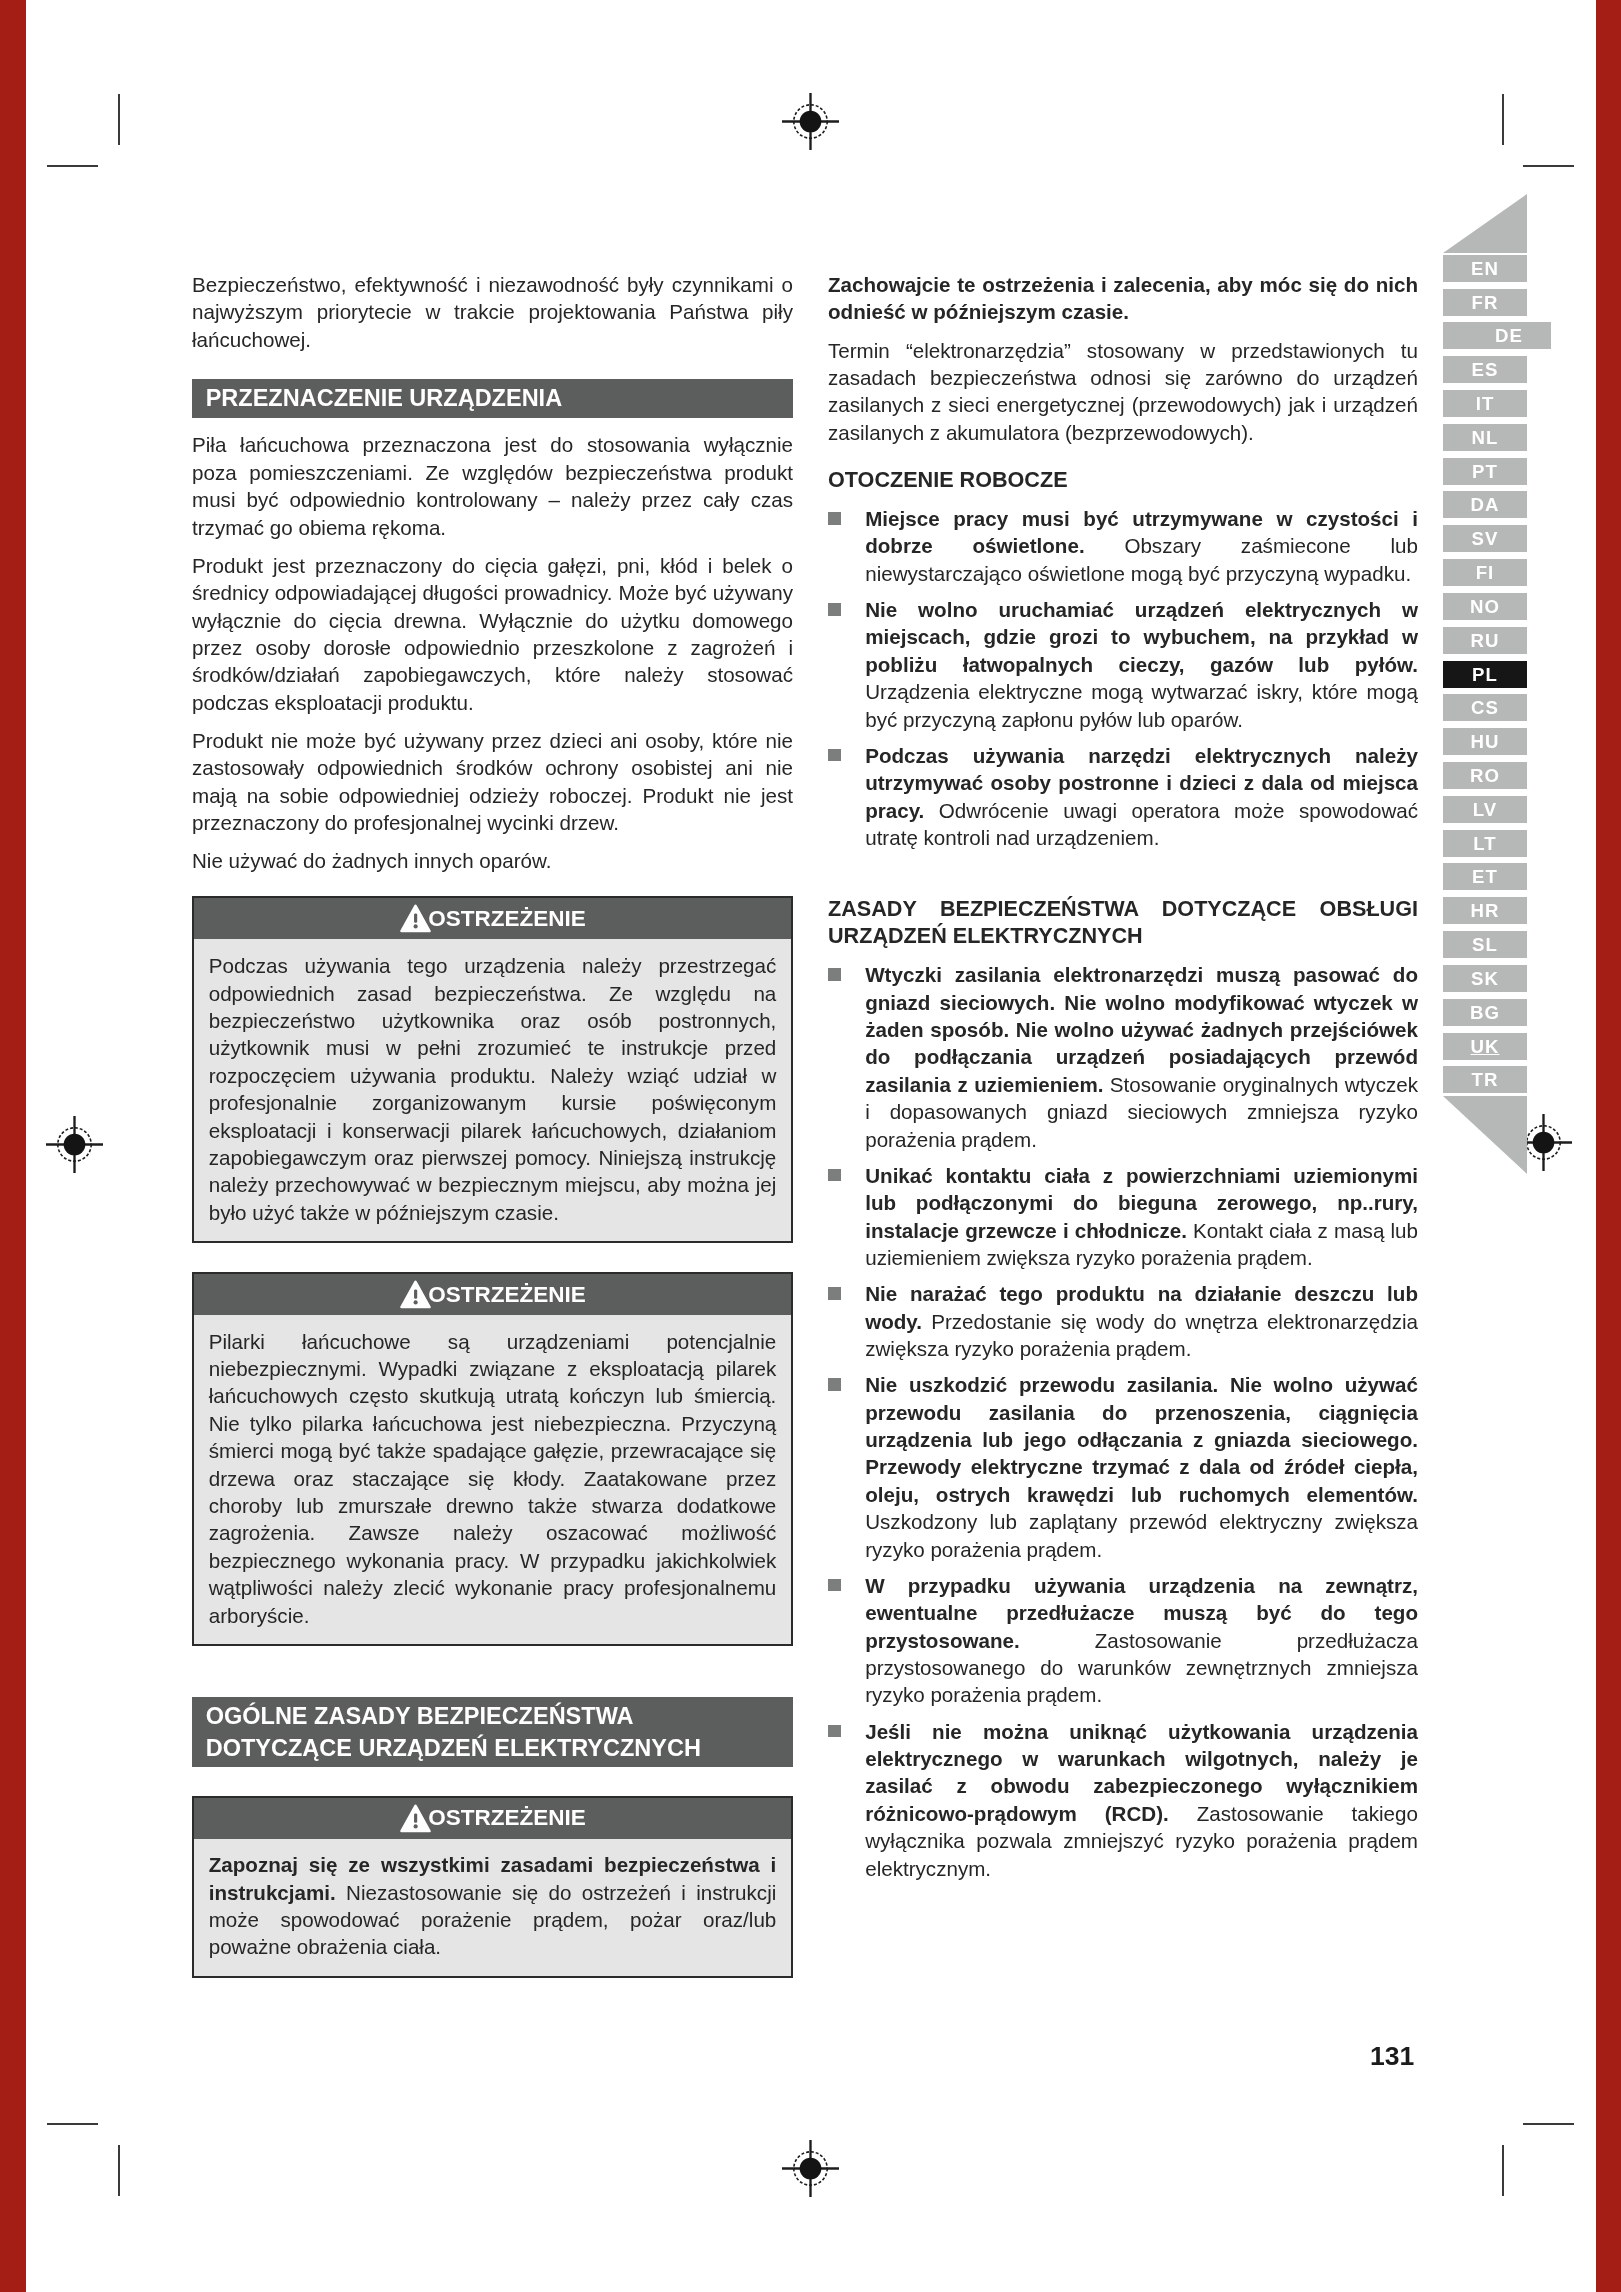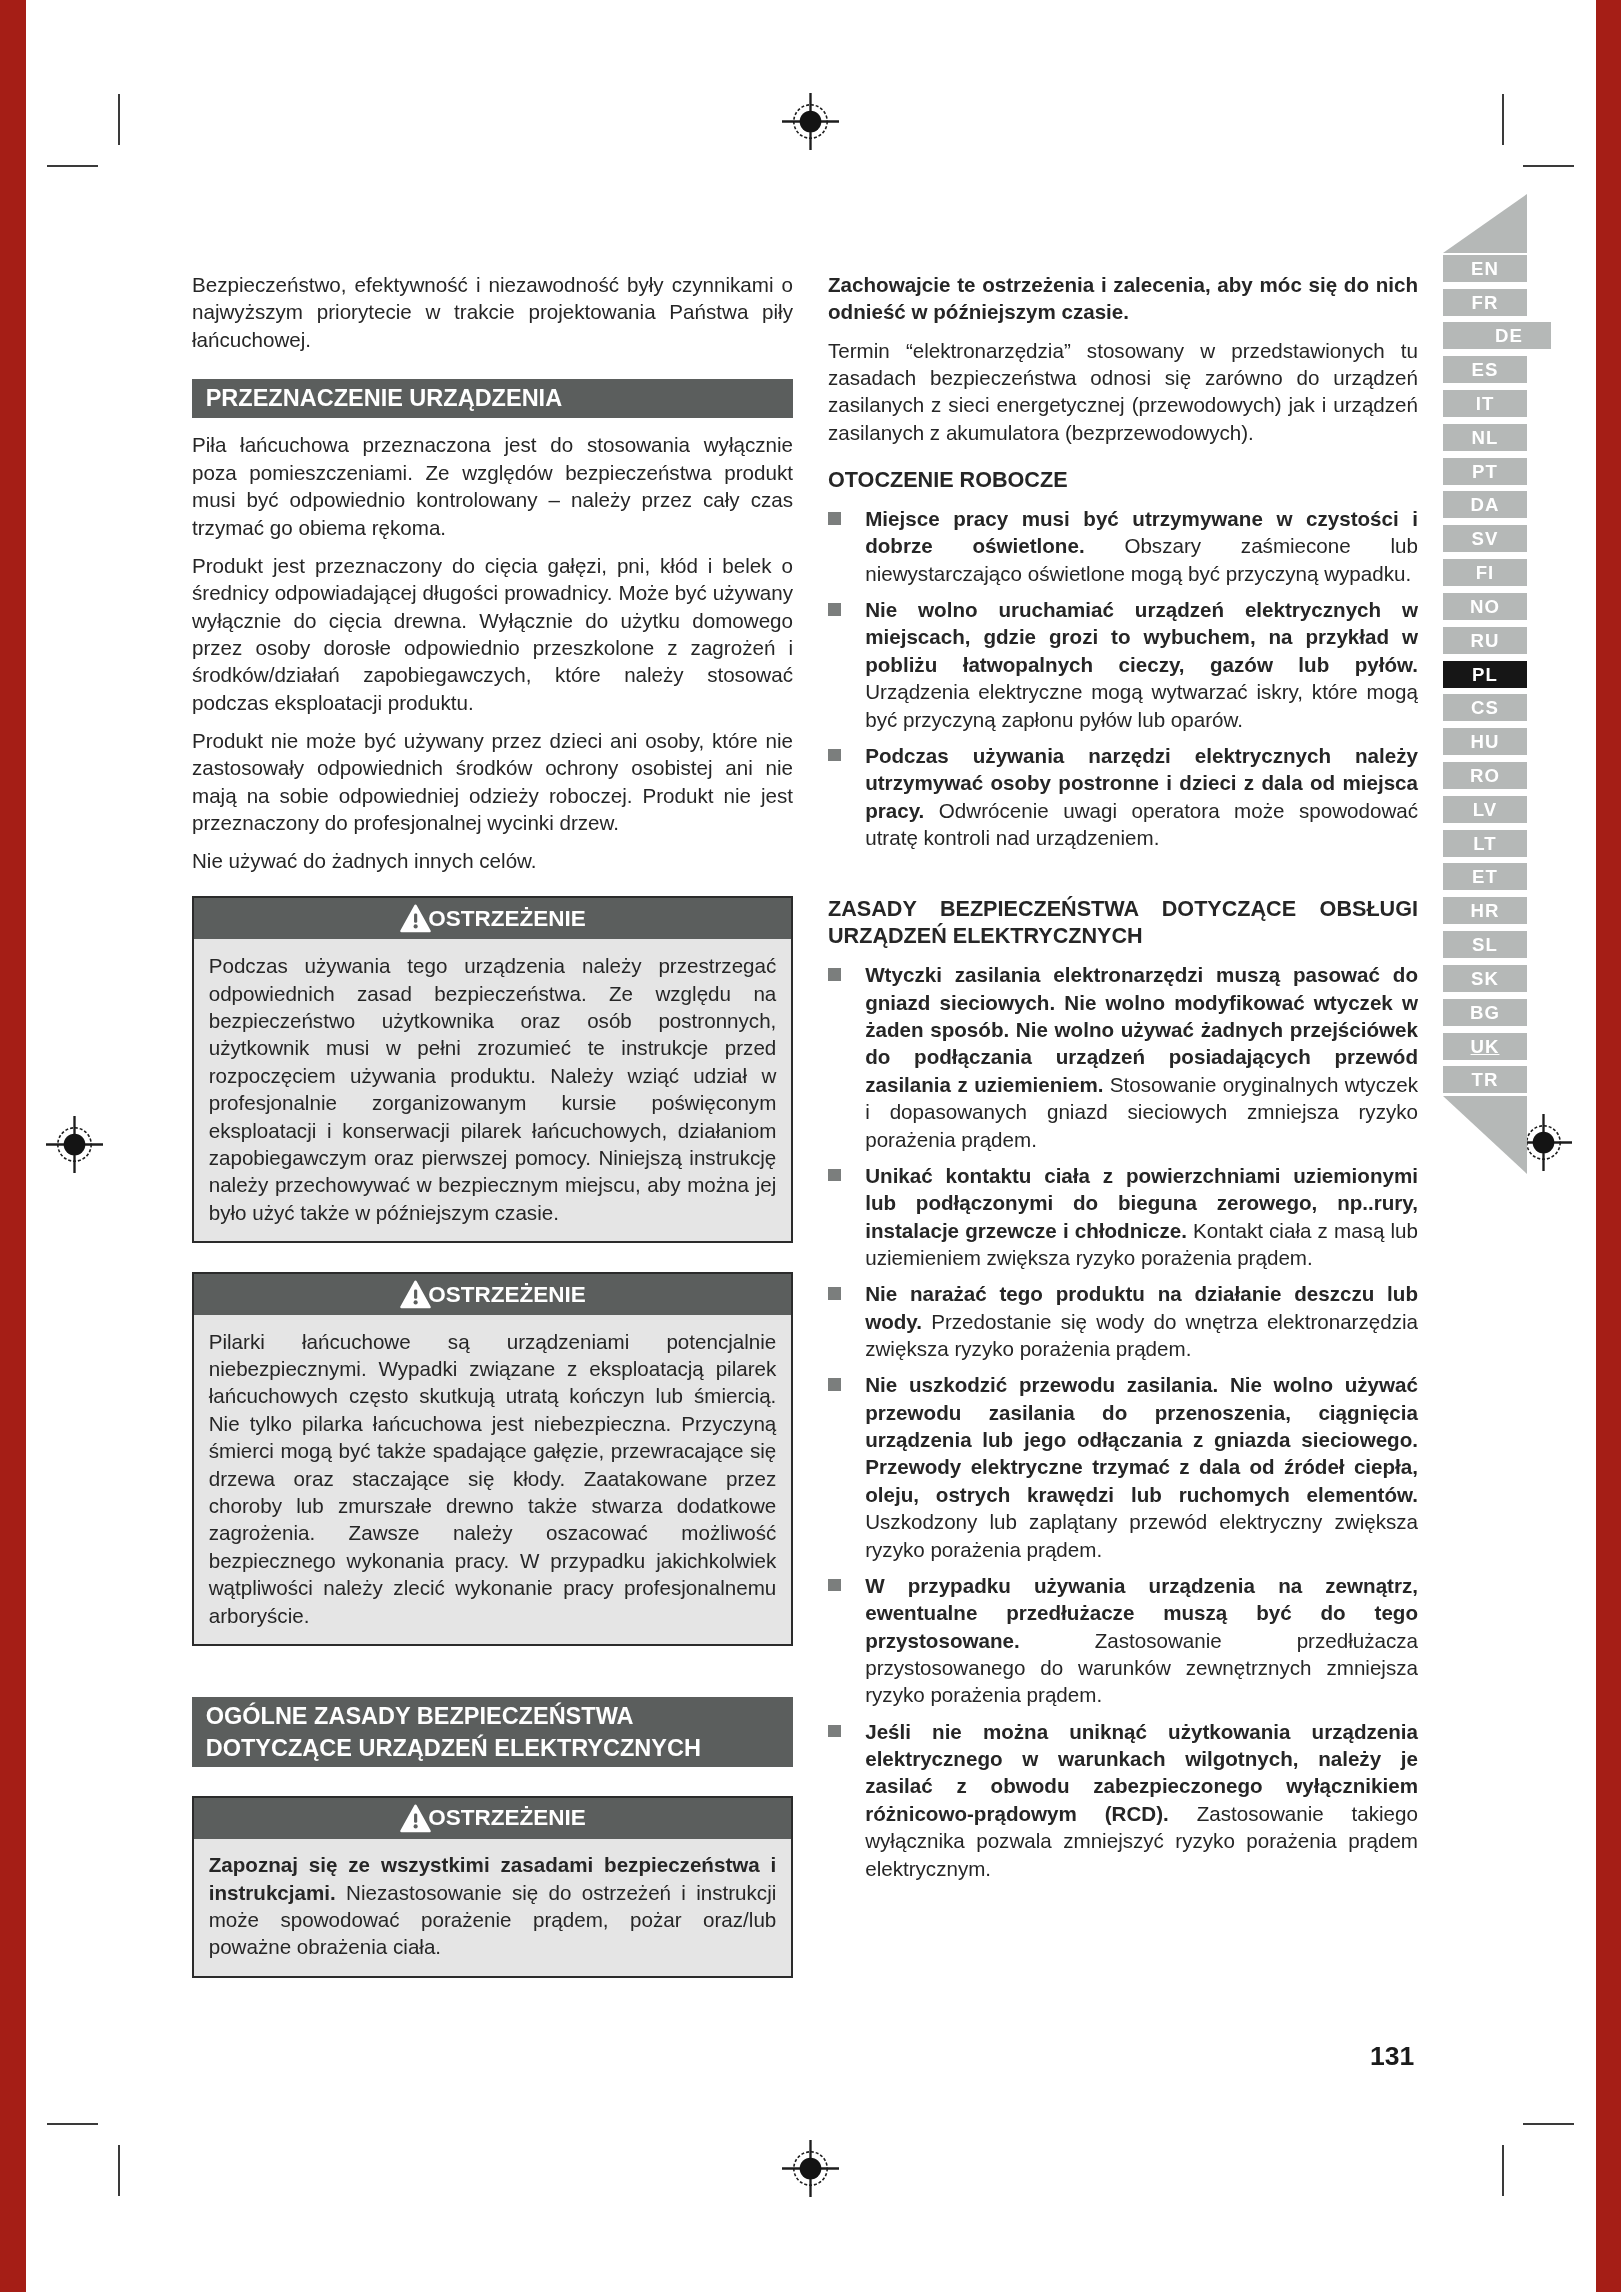--- a/index.html
+++ b/index.html
@@ -101,21 +101,21 @@
   </div>
 
   <div class="col col-left">
     <p class="intro">Bezpieczeństwo, efektywność i niezawodność były czynnikami o najwyższym priorytecie w trakcie projektowania Państwa piły łańcuchowej.</p>
 
     <div class="sec-header one-line">PRZEZNACZENIE URZĄDZENIA</div>
 
     <p>Piła łańcuchowa przeznaczona jest do stosowania wyłącznie poza pomieszczeniami. Ze względów bezpieczeństwa produkt musi być odpowiednio kontrolowany – należy przez cały czas trzymać go obiema rękoma.</p>
     <p>Produkt jest przeznaczony do cięcia gałęzi, pni, kłód i belek o średnicy odpowiadającej długości prowadnicy. Może być używany wyłącznie do cięcia drewna. Wyłącznie do użytku domowego przez osoby dorosłe odpowiednio przeszkolone z zagrożeń i środków/działań zapobiegawczych, które należy stosować podczas eksploatacji produktu.</p>
     <p>Produkt nie może być używany przez dzieci ani osoby, które nie zastosowały odpowiednich środków ochrony osobistej ani nie mają na sobie odpowiedniej odzieży roboczej. Produkt nie jest przeznaczony do profesjonalnej wycinki drzew.</p>
-    <p>Nie używać do żadnych innych celów.</p>
+    <p>Nie używać do żadnych innych oparów.</p>
 
     <div class="warnbox">
       <div class="warnhead">
         <span class="warn-icon">
           <svg width="33" height="29" viewBox="0 0 24 22">
               <path d="M12 1.5 L22.6 20.5 H1.4 Z" fill="#ffffff" stroke="#ffffff" stroke-width="2" stroke-linejoin="round"></path>
               <rect x="10.9" y="7.2" width="2.4" height="7" rx="1" fill="#5b5e5d"></rect>
               <circle cx="12.1" cy="17" r="1.6" fill="#5b5e5d"></circle>
             </svg>
         </span>

